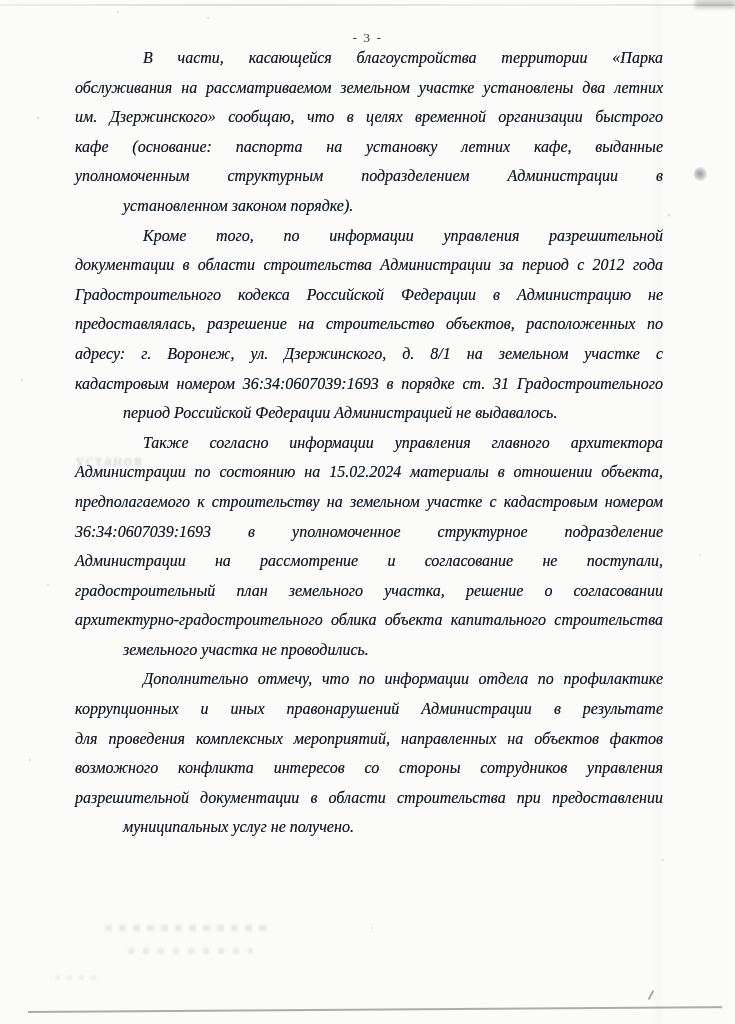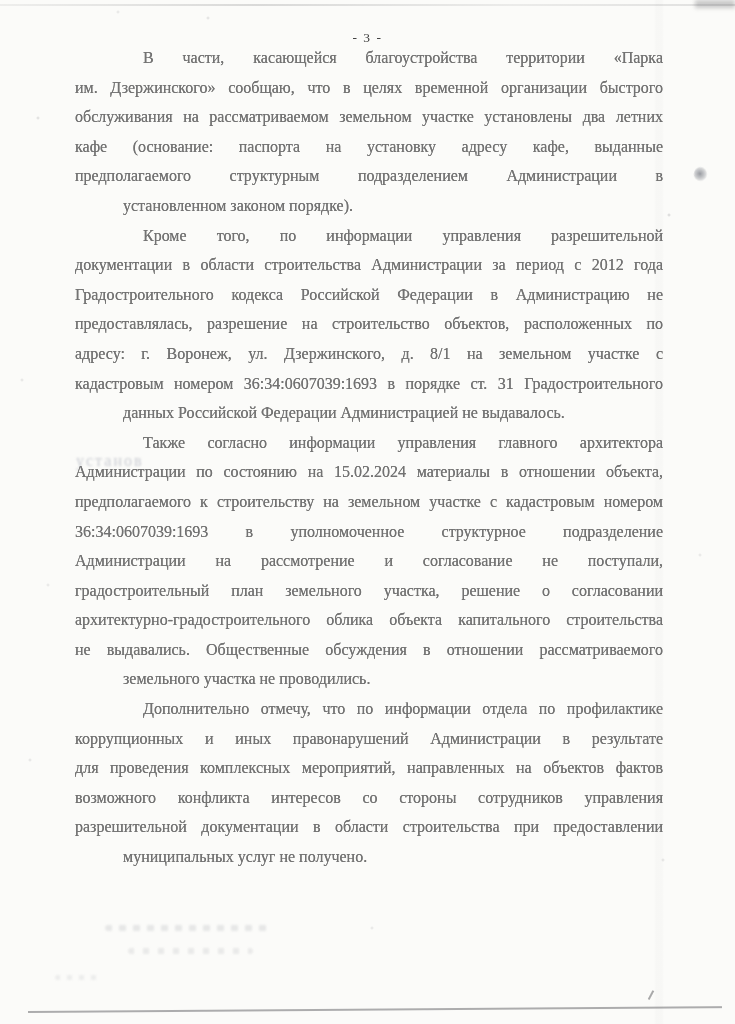--- a/index.html
+++ b/index.html
@@ -34,22 +34,23 @@
   .corner-mark {
     position:absolute; top:0; right:0; width:40px; height:8px;
     background:rgba(95,95,100,.32); filter:blur(2.2px);
   }
   .page-number {
     position:absolute; top:30px; left:0; width:100%;
     text-align:center; font-size:13.5px; color:#3a3a3a; letter-spacing:1.5px;
   }
   .doc {
     position:absolute; left:75px; top:43px; width:588px;
-    font-size:16px; color:#737373;
+    font-size:16px; color:#0f172a;
     text-shadow:0 0 .5px rgba(42,42,42,.65);
+    font-style:italic;
   }
   .para { margin:0; }
   .line {
     line-height:29.6px;
     text-align:justify;
     text-align-last:justify;
   }
   .line.last { text-align-last:left;margin-left:48px; }
   .para .line:first-child { text-indent:68px; }
   .bleed-text {
@@ -90,44 +91,43 @@
 
 <div class="noise"></div>
 <div class="top-edge"></div>
 <div class="corner-mark"></div>
 
 <div class="page-number">- 3 -</div>
 
 <div class="doc" id="doc-body">
     <div class="para">
       <div class="line">В части, касающейся благоустройства территории «Парка</div>
+      <div class="line">обслуживания на рассматриваемом земельном участке установлены два летних</div>
       <div class="line">им. Дзержинского» сообщаю, что в целях временной организации быстрого</div>
-      <div class="line">обслуживания на рассматриваемом земельном участке установлены два летних</div>
-      <div class="line">кафе (основание: паспорта на установку адресу кафе, выданные</div>
-      <div class="line">предполагаемого структурным подразделением Администрации в</div>
+      <div class="line">кафе (основание: паспорта на установку летних кафе, выданные</div>
+      <div class="line">уполномоченным структурным подразделением Администрации в</div>
       <div class="line last">установленном законом порядке).</div>
     </div>
     <div class="para">
       <div class="line">Кроме того, по информации управления разрешительной</div>
       <div class="line">документации в области строительства Администрации за период с 2012 года</div>
       <div class="line">Градостроительного кодекса Российской Федерации в Администрацию не</div>
       <div class="line">предоставлялась, разрешение на строительство объектов, расположенных по</div>
       <div class="line">адресу: г. Воронеж, ул. Дзержинского, д. 8/1 на земельном участке с</div>
       <div class="line">кадастровым номером 36:34:0607039:1693 в порядке ст. 31 Градостроительного</div>
-      <div class="line last">данных Российской Федерации Администрацией не выдавалось.</div>
+      <div class="line last">период Российской Федерации Администрацией не выдавалось.</div>
     </div>
     <div class="para">
       <div class="line">Также согласно информации управления главного архитектора</div>
       <div class="line">Администрации по состоянию на 15.02.2024 материалы в отношении объекта,</div>
       <div class="line">предполагаемого к строительству на земельном участке с кадастровым номером</div>
       <div class="line">36:34:0607039:1693 в уполномоченное структурное подразделение</div>
       <div class="line">Администрации на рассмотрение и согласование не поступали,</div>
       <div class="line">градостроительный план земельного участка, решение о согласовании</div>
       <div class="line">архитектурно-градостроительного облика объекта капитального строительства</div>
-      <div class="line">не выдавались. Общественные обсуждения в отношении рассматриваемого</div>
       <div class="line last">земельного участка не проводились.</div>
     </div>
     <div class="para">
       <div class="line">Дополнительно отмечу, что по информации отдела по профилактике</div>
       <div class="line">коррупционных и иных правонарушений Администрации в результате</div>
       <div class="line">для проведения комплексных мероприятий, направленных на объектов фактов</div>
       <div class="line">возможного конфликта интересов со стороны сотрудников управления</div>
       <div class="line">разрешительной документации в области строительства при предоставлении</div>
       <div class="line last">муниципальных услуг не получено.</div>
     </div>

